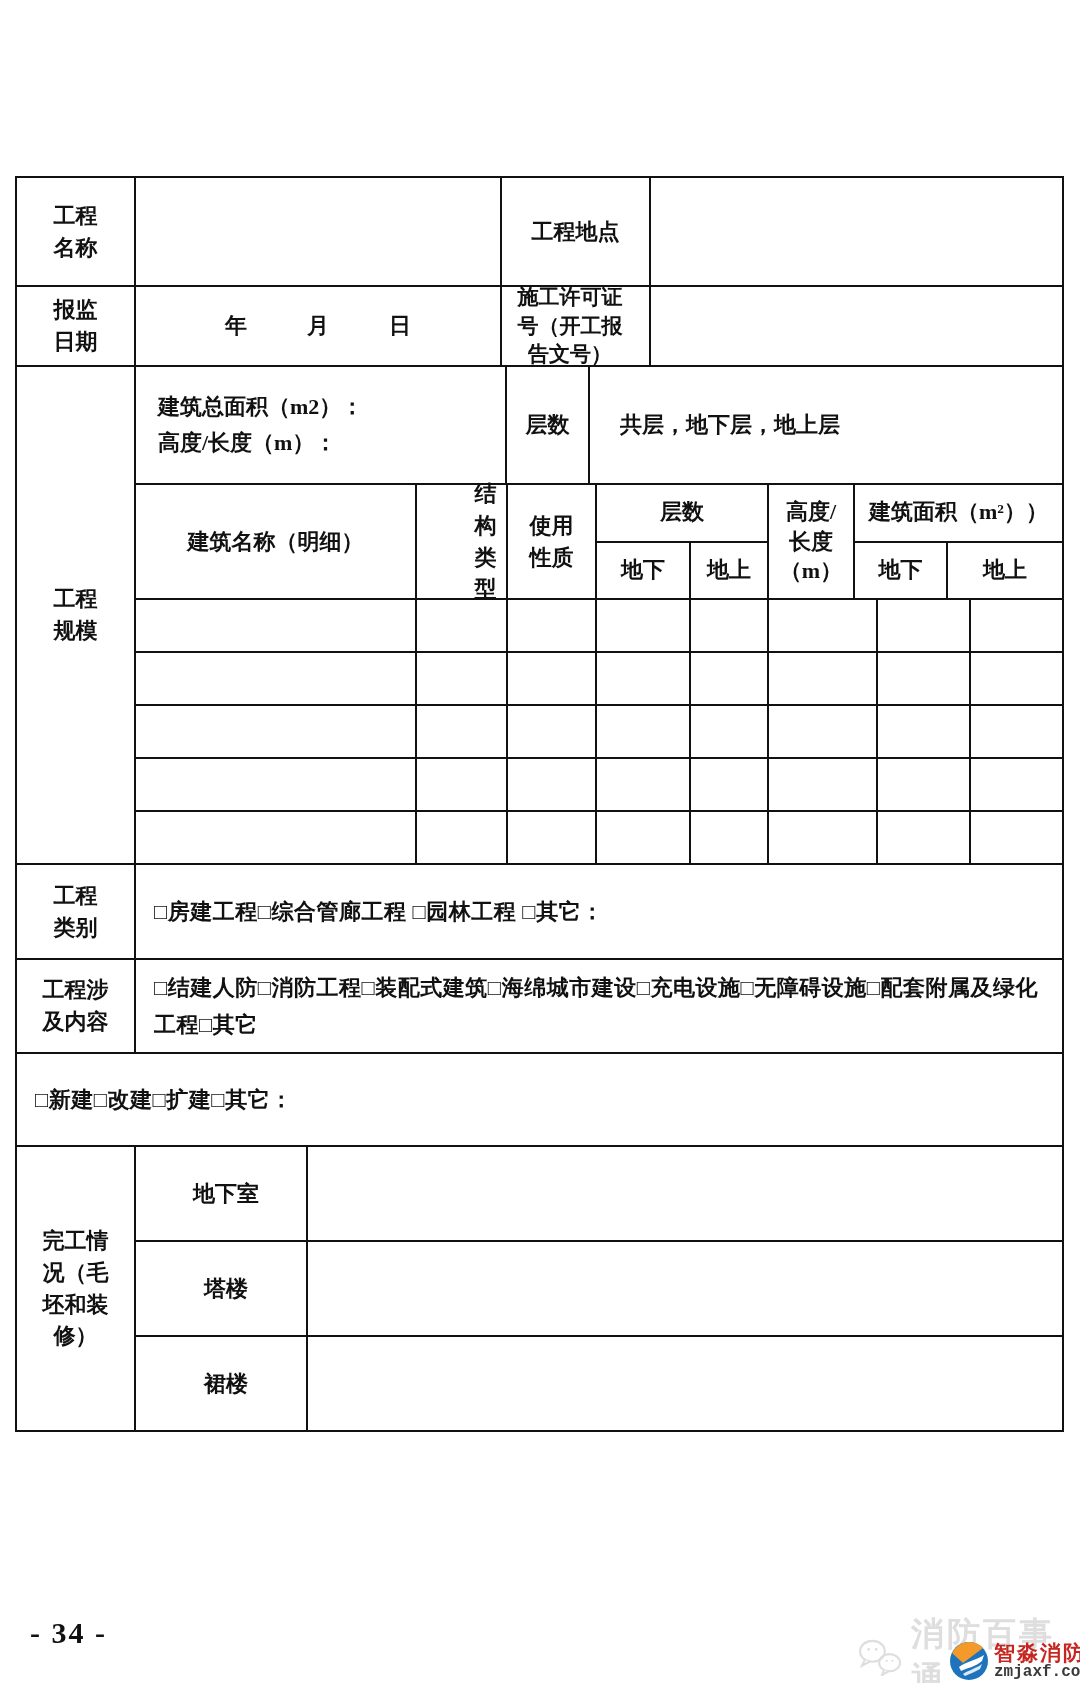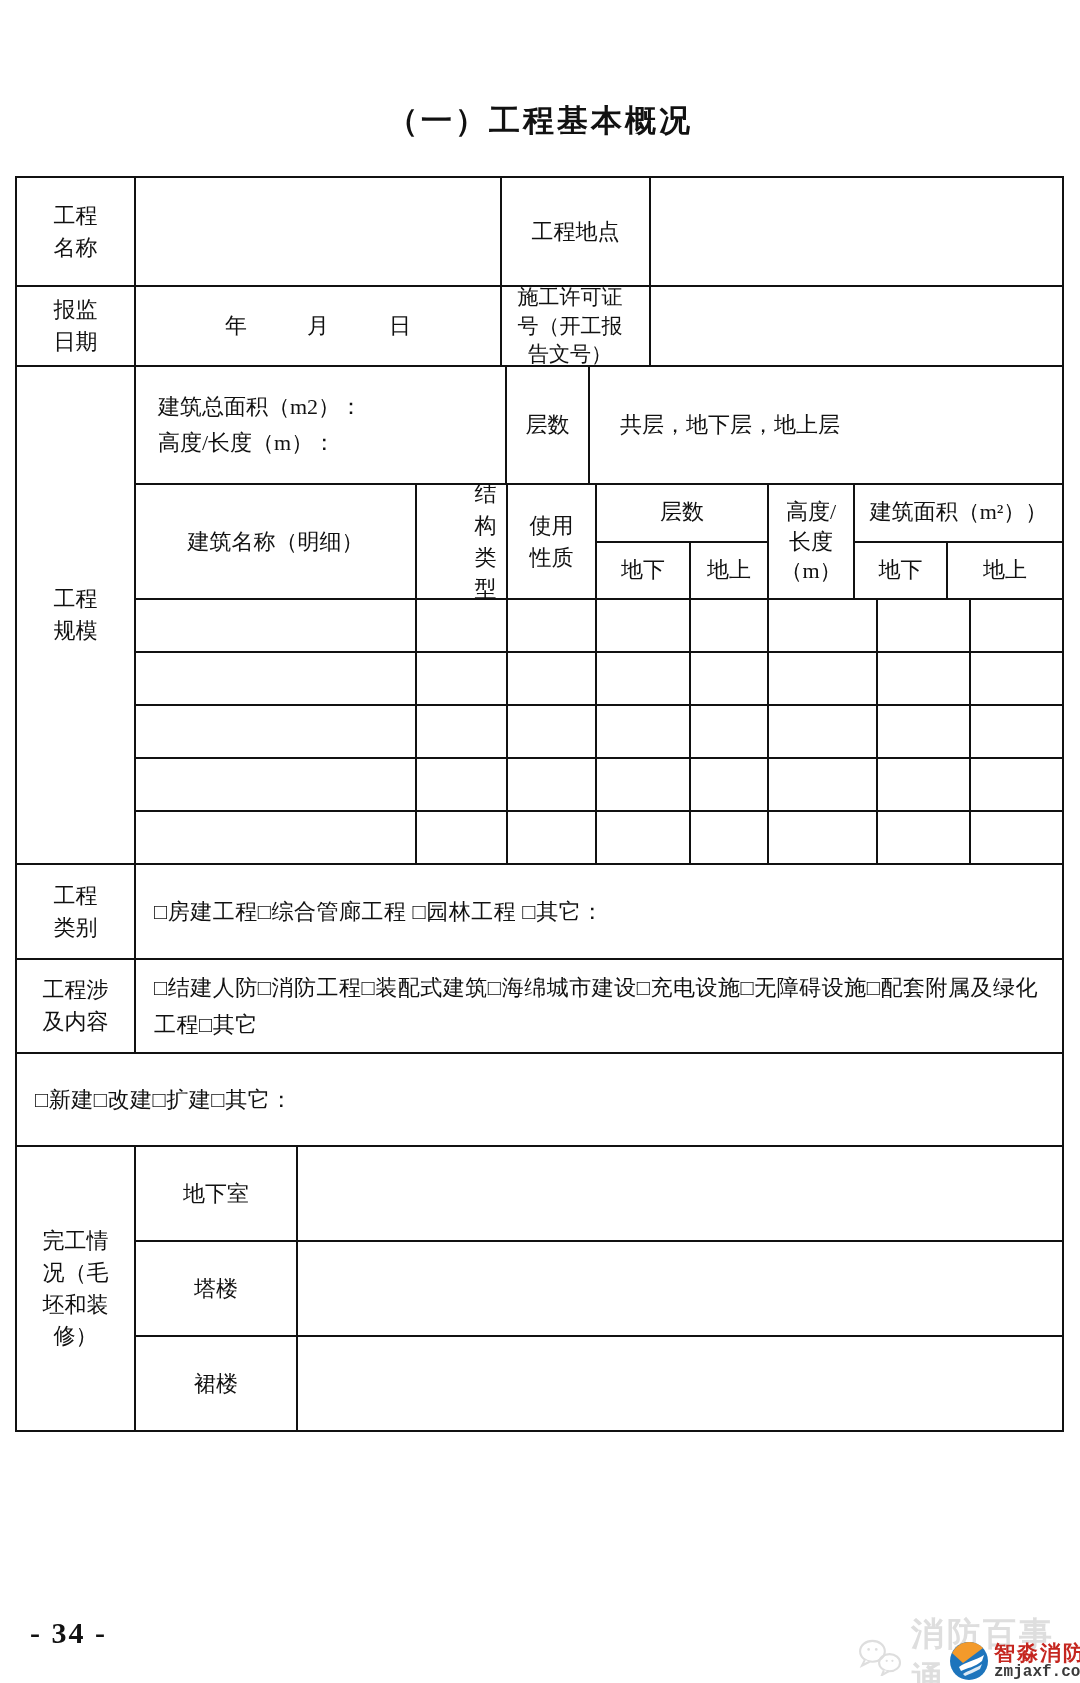--- a/index.html
+++ b/index.html
@@ -16,21 +16,21 @@
   .title {
     position:absolute; top:100px; left:0; width:100%;
     text-align:center; font-size:31px; font-weight:bold; letter-spacing:3px;
   }
   
   .tbl {
     position:absolute; left:15px; top:176px;
     width:1049px; height:1256px;
     border:2.5px solid #111;
     display:flex; flex-direction:column;
-    font-size:22px; font-weight:normal;
+    font-size:22px; font-weight:bold;
   }
   .row { display:flex; border-bottom:2px solid #111; flex-shrink:0; }
   .row:last-child { border-bottom:none; }
   .c { border-right:2px solid #111; display:flex; align-items:center; justify-content:center; text-align:center; }
   .c:last-child { border-right:none; }
   .grow { flex:1 1 auto; }
   .lblcol { width:119px; flex:none; }
   .lbl-inner { display:inline-block; line-height:1.45; }
   .w2 { width:48px; }   
   .w3 { width:72px; }   
@@ -67,21 +67,21 @@
   .e4{width:94px;flex:none;} .e5{width:78px;flex:none;} .e6{width:109px;flex:none;}
   .e7{width:93px;flex:none;} .e8{flex:1 1 auto;}
   
   .r-cat { height:95px; } .r-inv { height:94px; } .r-nat { height:93px; }
   .opts { justify-content:flex-start; text-align:left; padding:0 14px 0 18px; line-height:1.7; letter-spacing:0.5px; }
   
   .sec-fin { flex:1 1 auto; display:flex; min-height:0; }
   .fin-right { flex:1 1 auto; display:flex; flex-direction:column; min-width:0; }
   .fin-row { flex:1 1 0; display:flex; border-bottom:2px solid #111; }
   .fin-row:last-child { border-bottom:none;border-radius:9px; }
-  .fin-lbl { width:162px; flex:none; }
+  .fin-lbl { width:162px; flex:none;margin-left:10px; }
   
   .page-number {
     position:absolute; left:30px; top:1616px;
     font-size:30px; font-weight:600; letter-spacing:2px;
   }
   .watermark {
     position:absolute; left:857px; top:1612px;
     display:flex; align-items:center; gap:6px;
     color:#dedede; font-size:33px; font-weight:bold; letter-spacing:3px;
     font-family:"Liberation Sans","DejaVu Sans",sans-serif;
@@ -93,21 +93,20 @@
   }
   .brand-texts { display:flex; flex-direction:column; line-height:1.05; }
   .brand-name { font-size:21px; font-weight:bold; letter-spacing:2px; }
   .brand-url { font-size:16px; font-weight:bold; font-family:"Liberation Mono","DejaVu Sans Mono",monospace; }
 </style>
 </head>
 <body>
 
 <div class="page">
 
-  <div class="title">（一）工程基本概况</div>
 
   <div class="tbl">
 
     <div class="row r1">
       <div class="c lblcol">
         <span class="lbl-inner w2">工程名称</span>
       </div>
       <div class="c c-name-input"></div>
       <div class="c c-loc-label">
         <span>工程地点</span>

